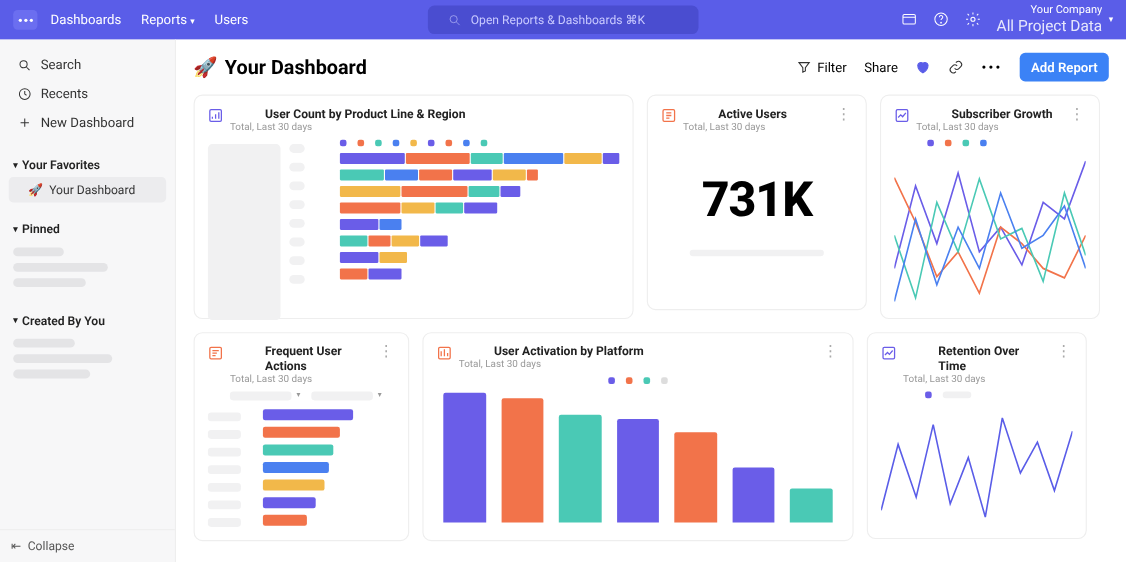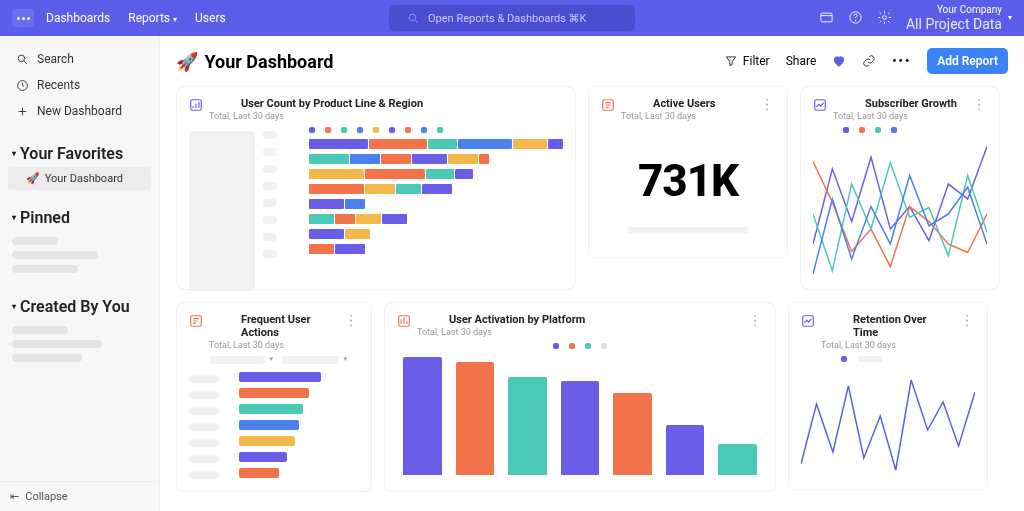--- a/index.html
+++ b/index.html
@@ -20,21 +20,21 @@
 .company-wrap { display:flex; align-items:center; gap:6px; }
 .company-wrap::after { content:"▾"; font-size:8px; }
 
 
 .layout { display:flex; height:475px; }
 .sidebar { width:160px; background:#f7f7f8; border-right:1px solid #eee; display:flex; flex-direction:column; font-size:12px; color:#333; }
 .sb-top { padding:10px 8px 6px; }
 .sb-item { display:flex; align-items:center; gap:8px; padding:6px 8px; cursor:pointer; border-radius:4px; }
 .sb-item svg { width:13px; height:13px; stroke:#333; fill:none; stroke-width:1.7; }
 .sb-section { padding:4px 8px 4px; margin-top:6px; }
-.sb-head { font-size:16px; font-weight:600; color:#222; padding:4px 4px; display:flex; align-items:center; gap:4px; cursor:pointer;}
+.sb-head { font-size:11px; font-weight:600; color:#222; padding:4px 4px; display:flex; align-items:center; gap:4px; cursor:pointer;}
 .sb-head::before { content:"▾"; font-size:8px; }
 .sb-sub { padding:5px 6px 5px 18px; display:flex; align-items:center; gap:5px; background:#ececee; border-radius:4px; font-size:11px;}
 .sb-ph { height:8px; background:#e4e4e6; border-radius:4px; margin:6px 4px; }
 .sb-footer { margin-top:auto; padding:8px 10px; font-size:11px; color:#555; display:flex; align-items:center; gap:6px; border-top:1px solid #eee; cursor:pointer;}
 
 
 .main { flex:1; padding:12px 16px; overflow:auto; background:#fff; }
 .dash-head { display:flex; align-items:center; margin-bottom:12px; }
 .dash-title { font-size:18px; font-weight:700; display:flex; align-items:center; gap:6px; }
 .dash-actions { margin-left:auto; display:flex; align-items:center; gap:16px; font-size:12px; }
@@ -278,21 +278,21 @@
               <span class="c-purple" style="width:35px"></span>
               <span class="c-yellow" style="width:25px"></span>
             </div>
           <div class="stacked-row">
               <span class="c-orange" style="width:25px"></span>
               <span class="c-purple" style="width:30px"></span>
             </div>
         </div>
       </div>
 
-      <div class="card" style="height:172px">
+      <div class="card" style="height:196px">
         <div class="card-head">
           <svg class="card-icon" viewBox="0 0 24 24" fill="none" stroke="#f2734a" stroke-width="2">
               <rect x="3" y="3" width="18" height="18" rx="2"></rect>
               <path d="M8 8h8M8 12h8M8 16h5"></path>
             </svg>
           <div class="card-titles">
             <div class="card-title">Active Users</div>
             <div class="card-sub">Total, Last 30 days</div>
           </div>
           <div class="card-more">⋮</div>

